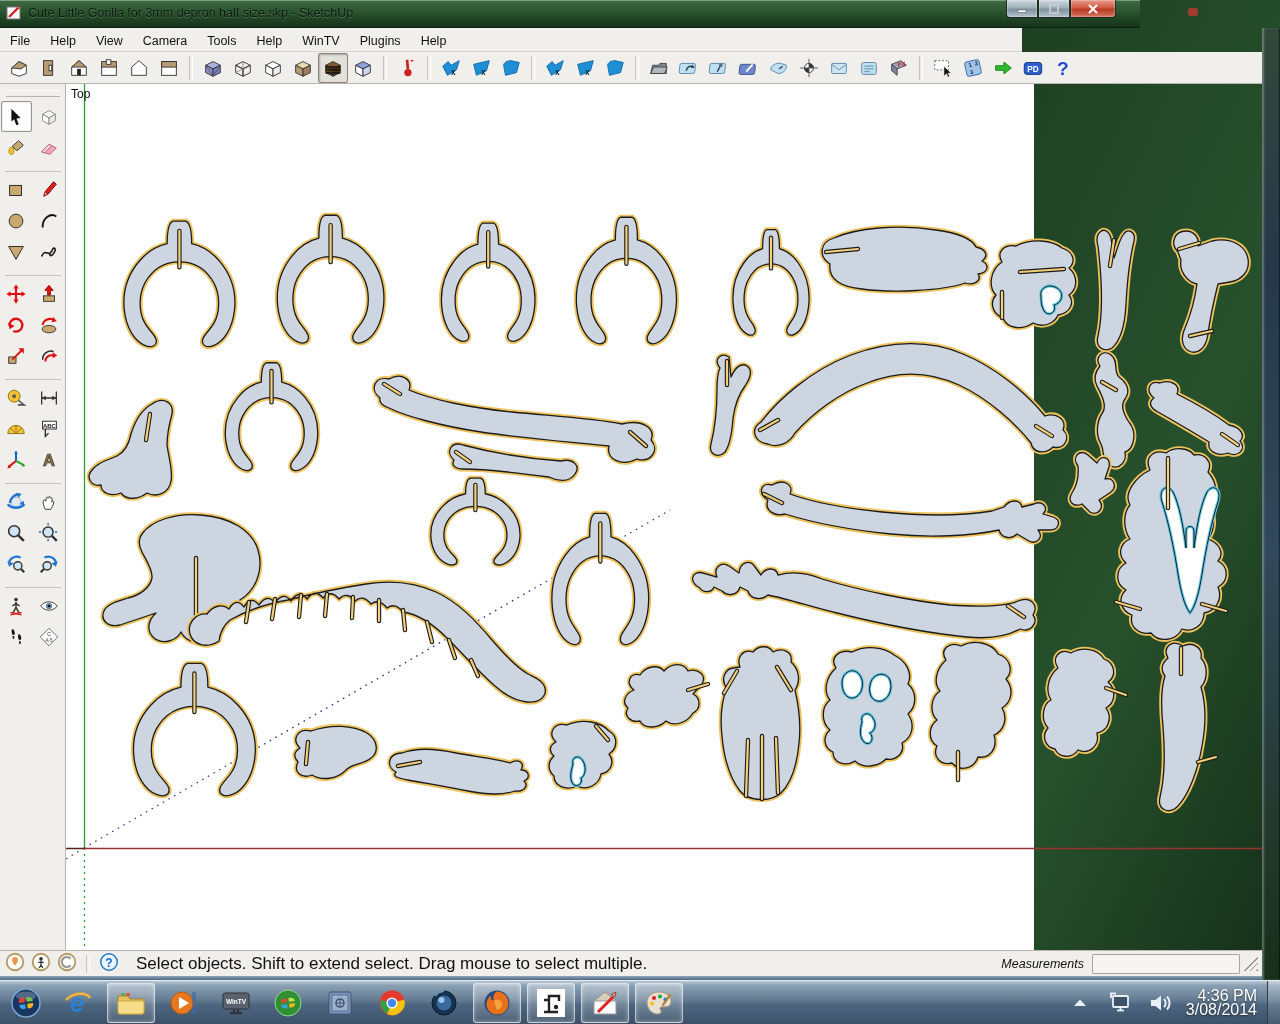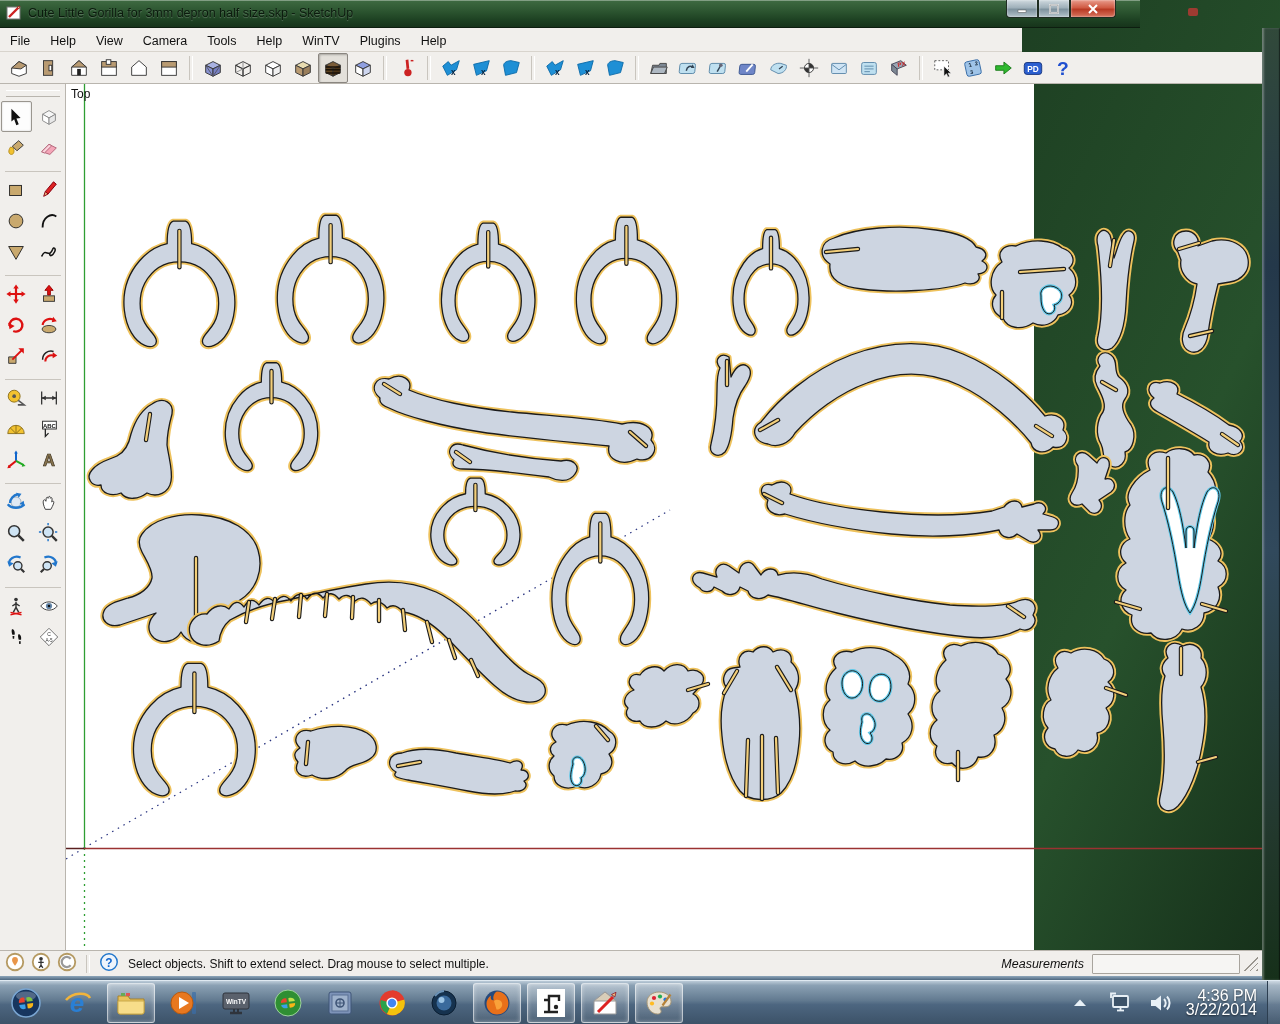--- a/index.html
+++ b/index.html
@@ -38,21 +38,21 @@
   .pal-btn.active{background:#fdfdfd;border:1px solid #9a968f;box-shadow:inset 0 0 2px rgba(0,0,0,.2);}
   .pal-div{width:56px;height:6px;margin:2px auto;border-bottom:1px solid #c9c5be;}
   
   #canvas{left:66px;top:84px;width:968px;height:866px;background:#ffffff;}
   #view-label{position:absolute;left:5px;top:3px;font-size:12px;color:#111;}
   #canvas svg{position:absolute;left:0;top:0;}
   
   #statusbar{left:0;top:950px;width:1262px;height:26px;background:#f1efec;border-top:1px solid #b9b5ae;display:flex;align-items:center;box-sizing:border-box;padding:0 4px;}
   #status-icons{display:flex;align-items:center;gap:4px;}
   #status-sep{width:2px;height:18px;margin:0 8px;border-left:1px solid #c9c5be;border-right:1px solid #fff;}
-  #status-hint{font-size:12px;color:#111;margin-left:8px;flex:1;}
+  #status-hint{font-size:17px;color:#111;margin-left:16px;flex:1;}
   #measure-label{font-size:12.5px;color:#111;margin-right:8px;font-style:italic;}
   #measure-box{width:138px;height:18px;background:#f6f5f3;border:1px solid #a8a49d;border-radius:1px;font-size:12px;padding:0 4px;color:#111;}
   #grip{width:14px;height:14px;margin-left:4px;background:
     linear-gradient(135deg,transparent 50%,#9a968f 50%,#9a968f 55%,transparent 55%,transparent 70%,#9a968f 70%,#9a968f 75%,transparent 75%,transparent 90%,#9a968f 90%);}
   #bottomglass{left:0;top:976px;width:1262px;height:4px;background:linear-gradient(180deg,#8fa7bb,#4e6880);}
   
   #rightborder{left:1262px;top:28px;width:18px;height:952px;
     background:linear-gradient(180deg,#31493a 0%,#24384a 25%,#31495c 55%,#22382c 85%,#16301a 100%);
     box-shadow:inset 2px 0 2px rgba(255,255,255,.3), inset -1px 0 1px rgba(0,0,0,.5);}
   
@@ -1040,17 +1040,17 @@
         </span>
         <span class="tray-ico">
           <svg viewBox="0 0 32 32" width="32" height="32">
             <path d="M7,13 h4.5 L17,8.5 v15 L11.5,19 H7Z" fill="#e8f0f6"></path>
             <path d="M20,12 a5.5,5.5 0 0 1 0,8 M23,9.5 a9.5,9.5 0 0 1 0,13" stroke="#e8f0f6" stroke-width="2" fill="none"></path>
           </svg>
         </span>
       </div>
     <div id="clock">
       <div>4:36 PM</div>
-      <div>3/22/2014</div>
+      <div>3/08/2014</div>
     </div>
     <div id="show-desktop"></div>
   </div>
 </div>
 
 </body></html>

